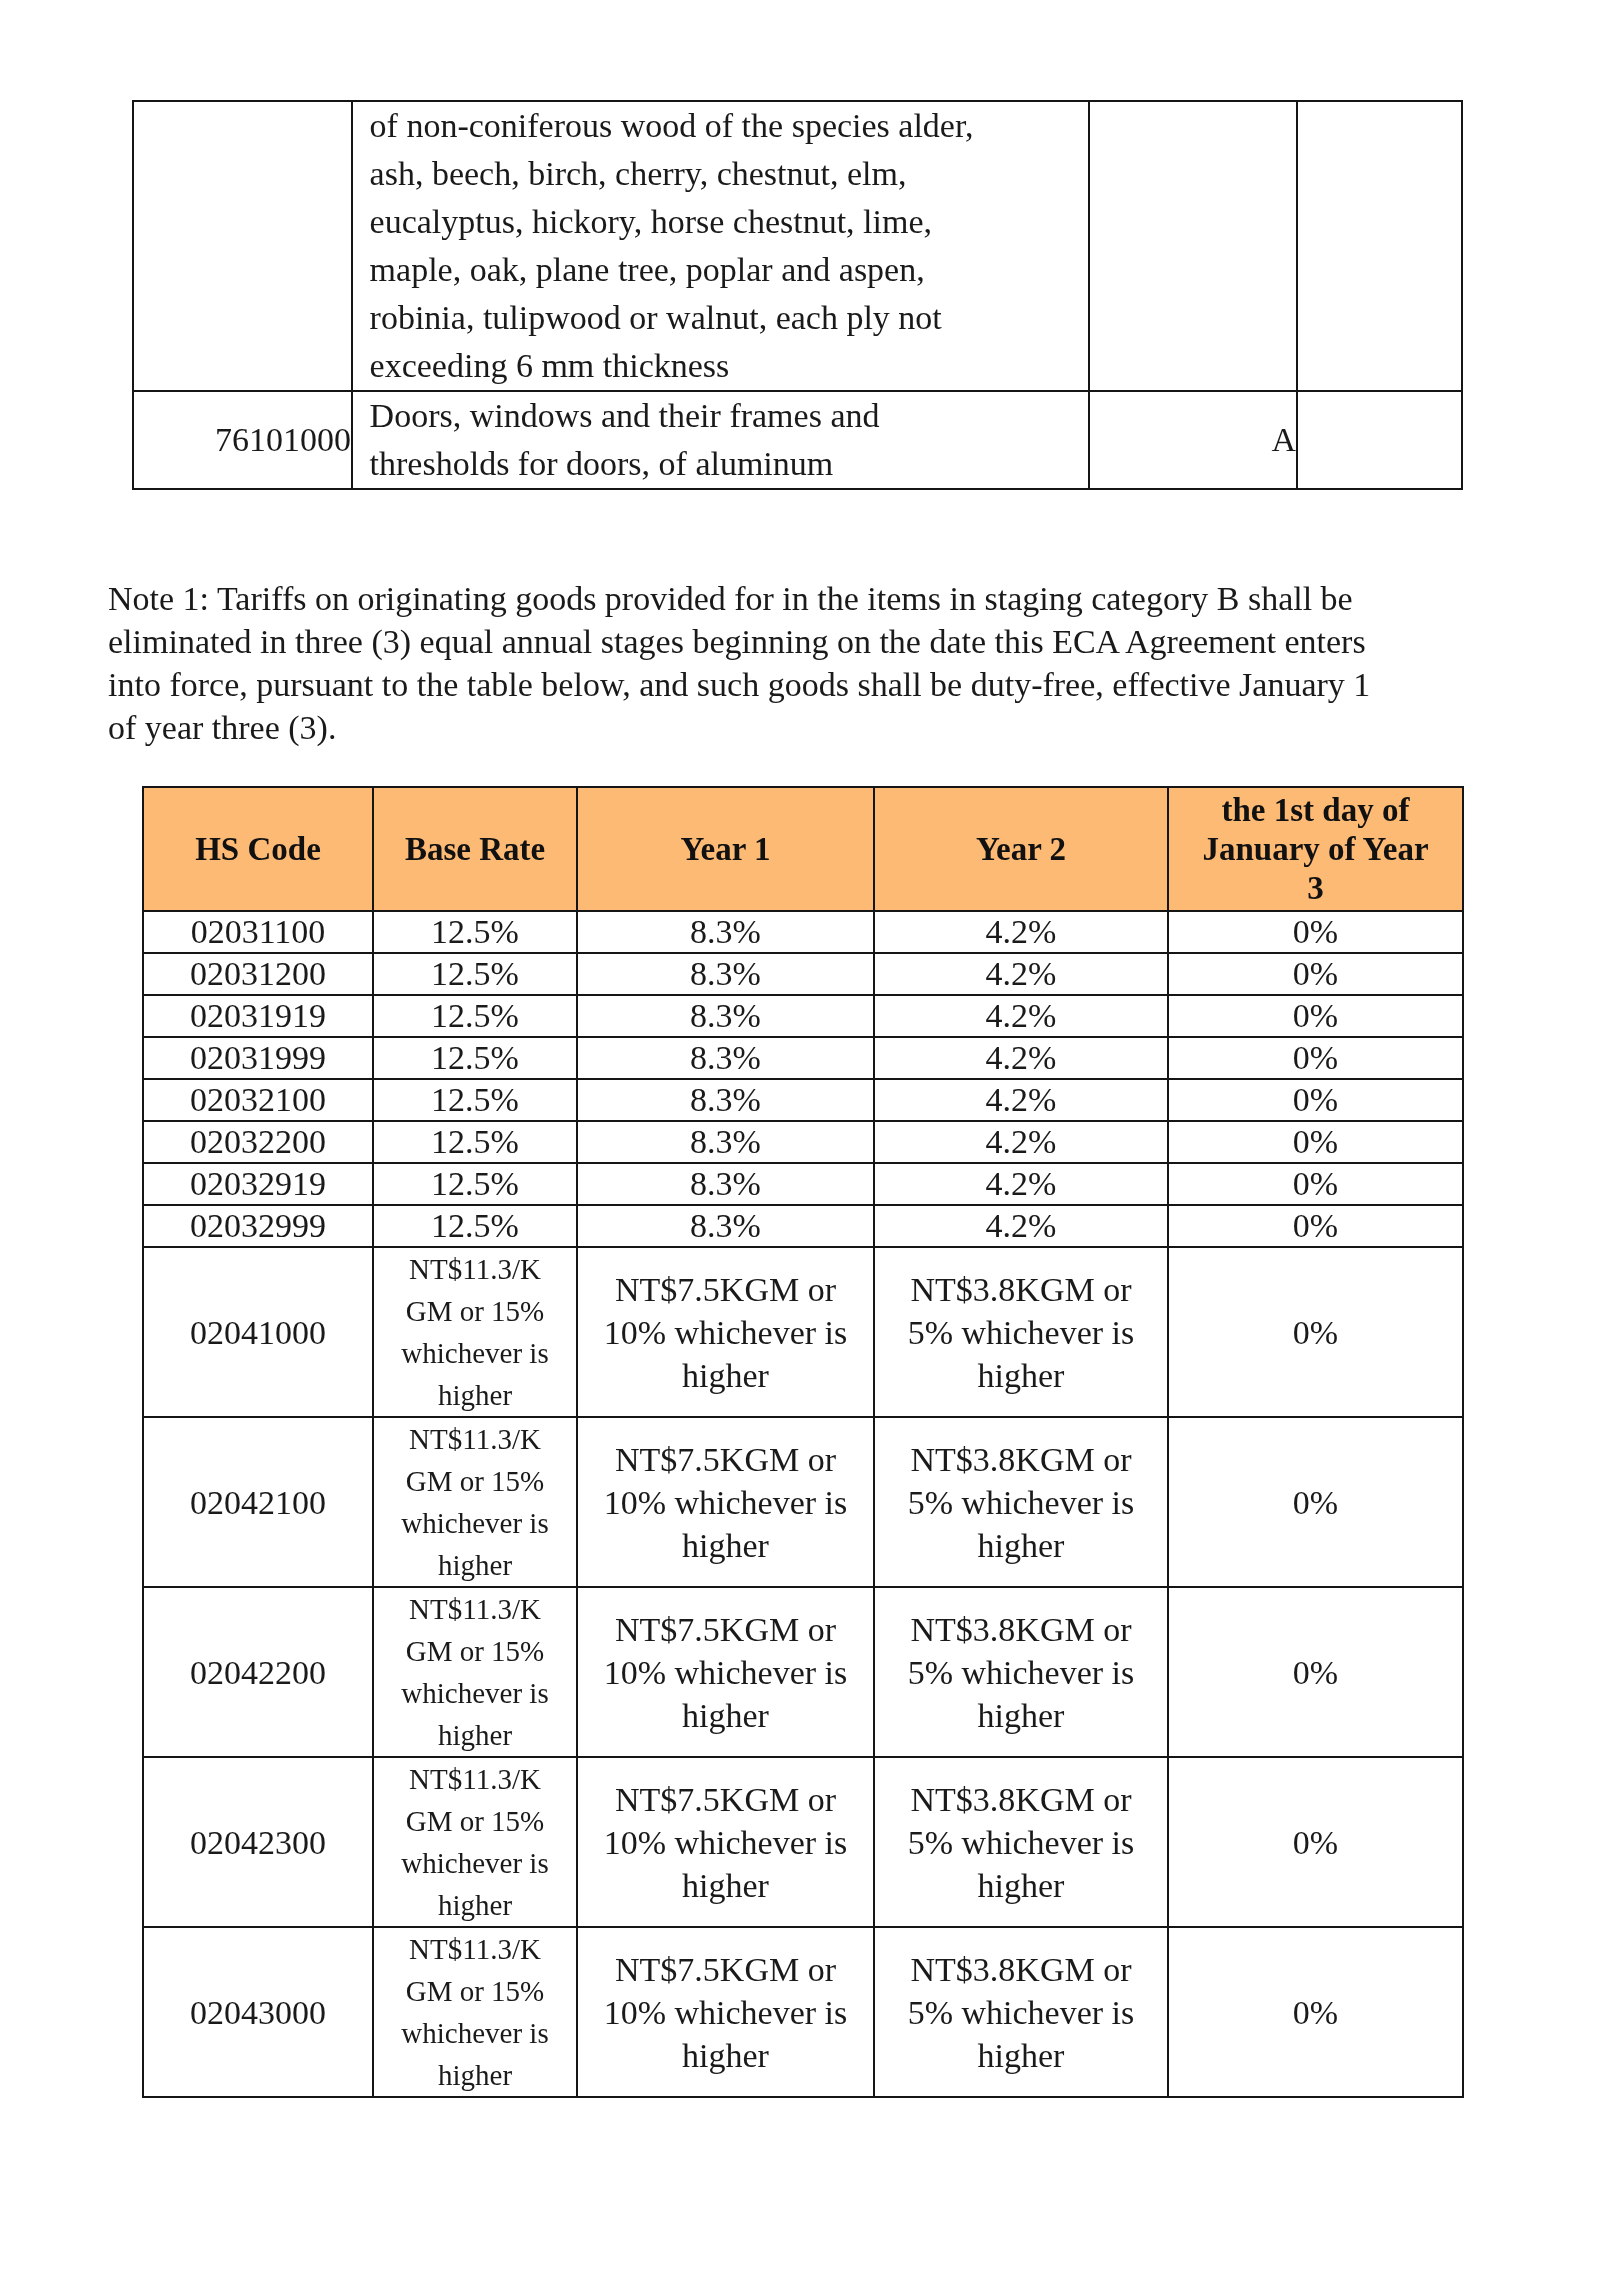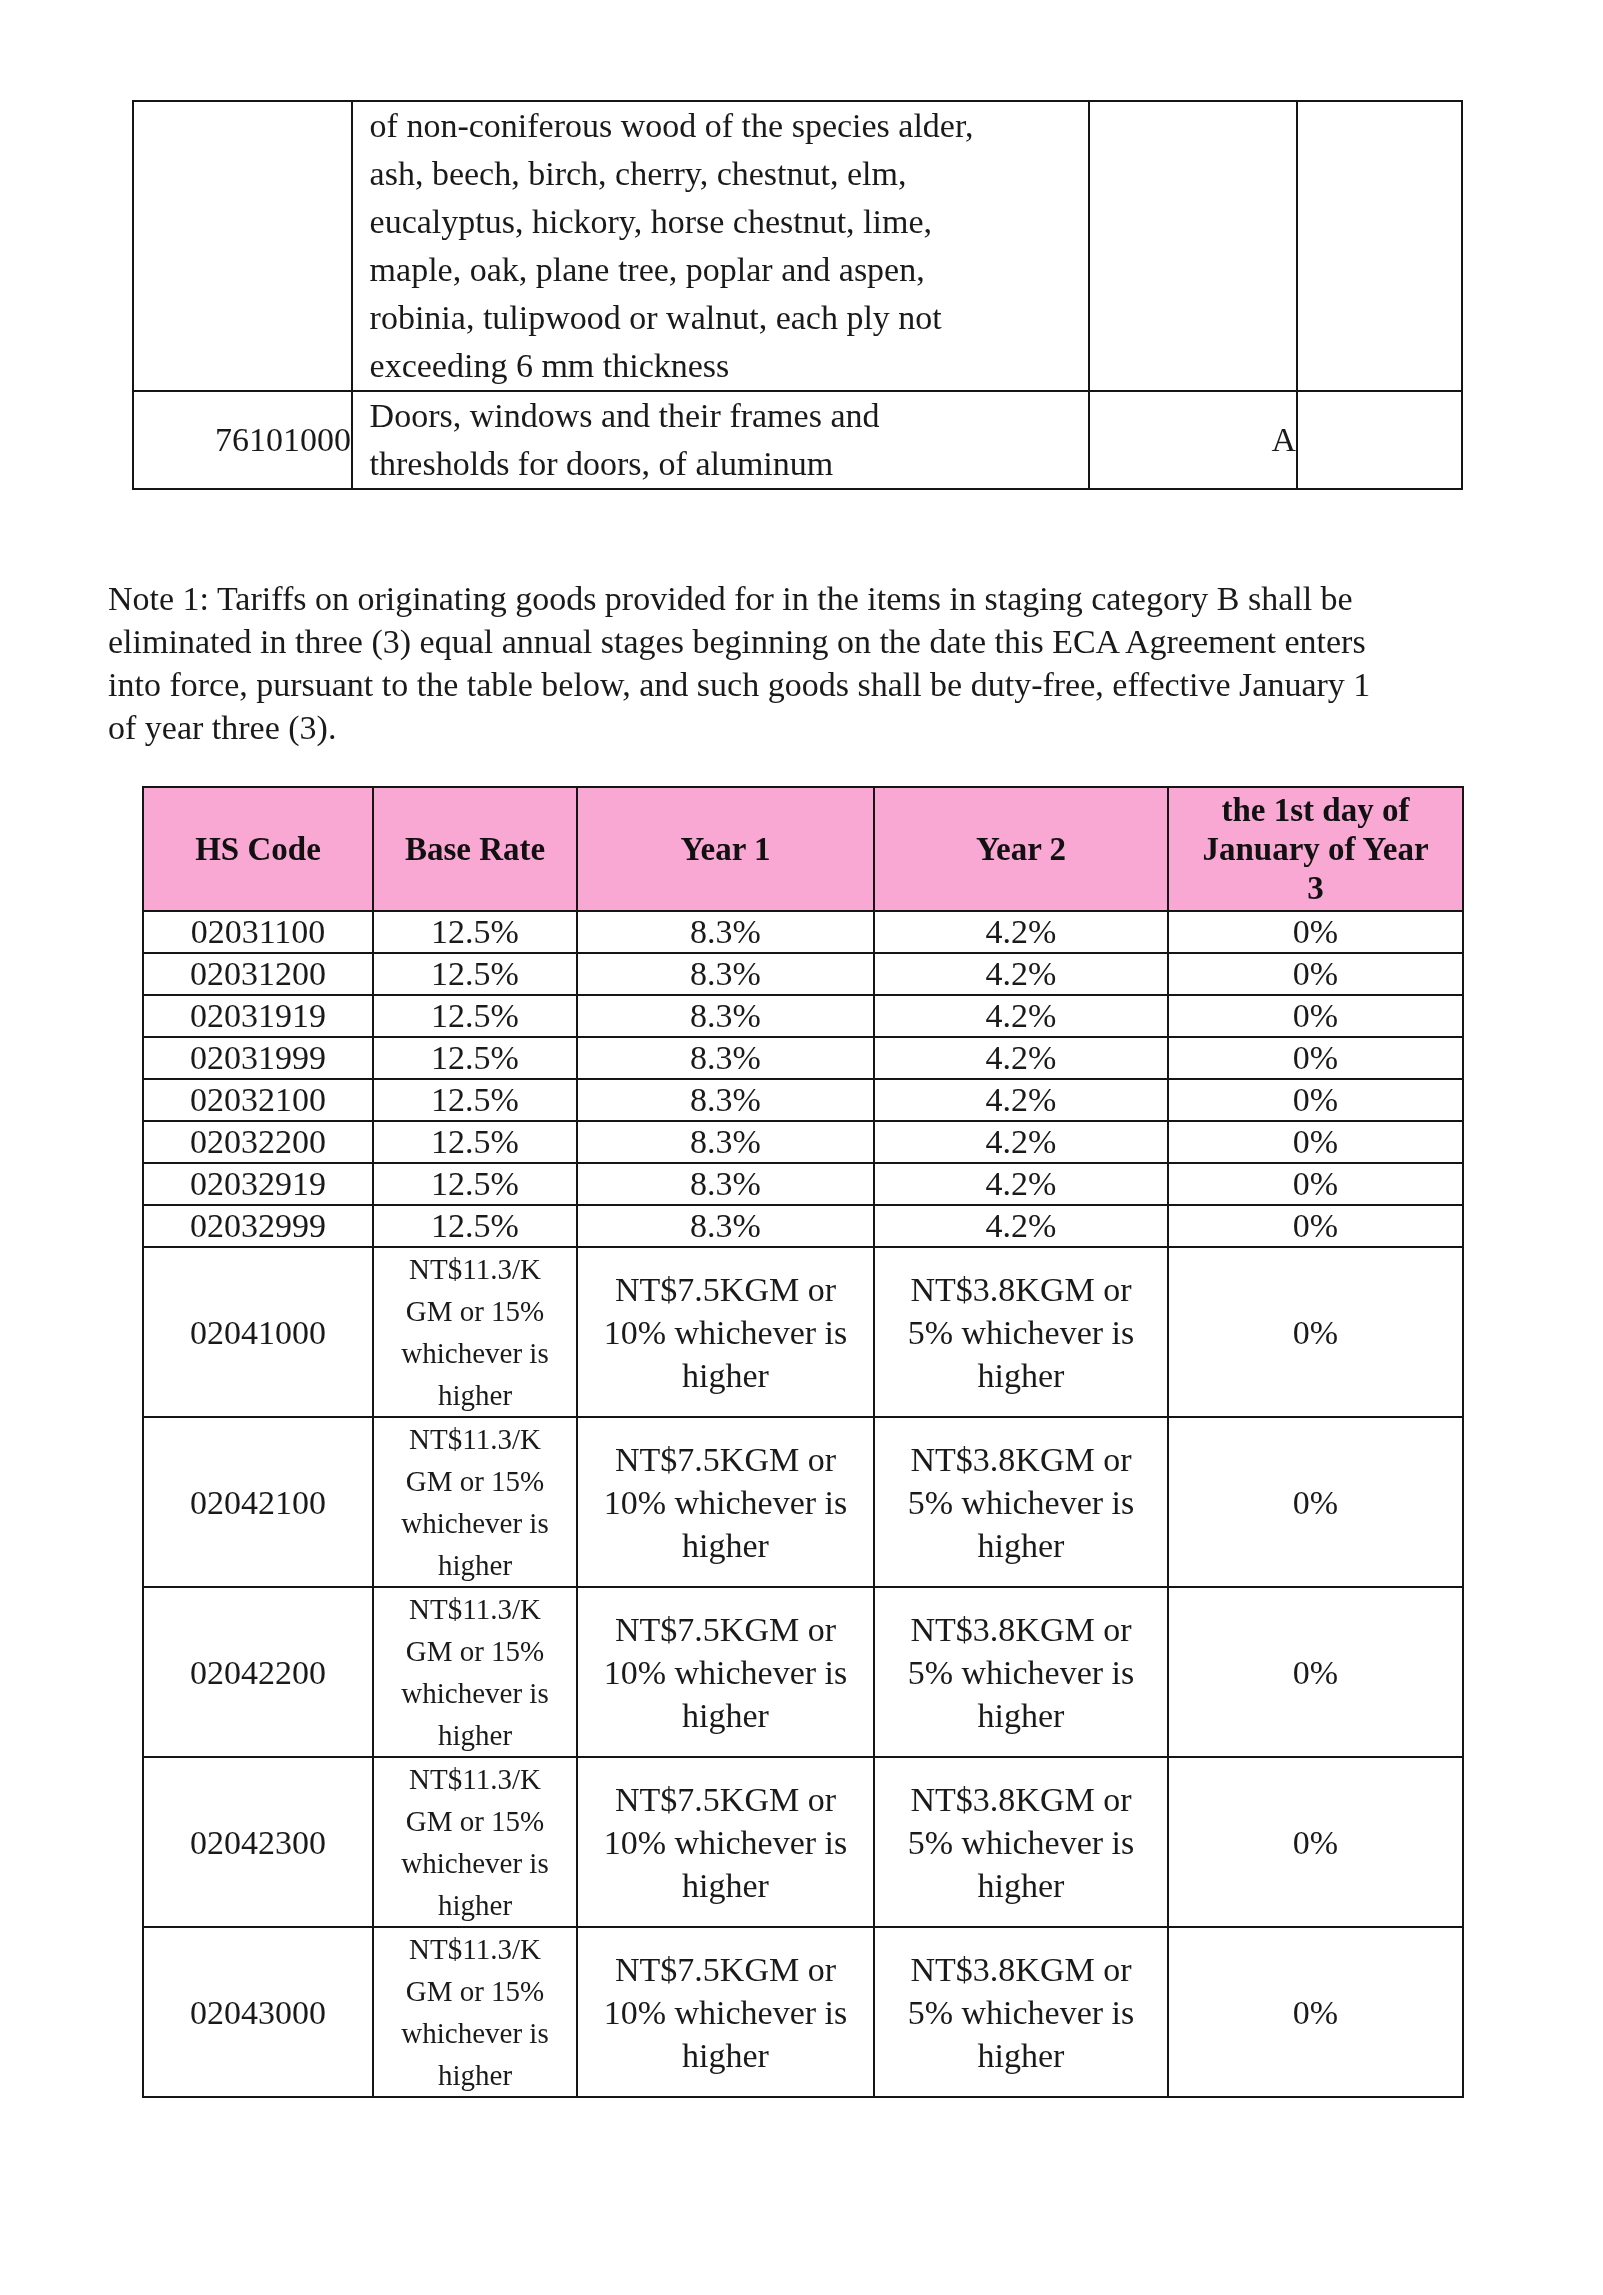--- a/index.html
+++ b/index.html
@@ -14,21 +14,21 @@
   #top-table td.desc { text-align:left; padding-left:16.6px; padding-right:12px; }
   #top-table td.center { text-align:right; }
 
   
   #note { position:absolute; left:108px; top:577px; width:1496px; font-size:34px;
           line-height:43px; white-space:nowrap; overflow:hidden; }
   #note div { height:43px; }
 
   
   #stage-table { left:142px; top:786px; width:1319px; }
-  #stage-table th { background:#f9a8d4; font-weight:bold; font-size:33px;
+  #stage-table th { background:#fdba74; font-weight:bold; font-size:33px;
                     line-height:39px; text-align:center; color:#111; height:122px; }
   #stage-table td { text-align:center; font-size:34px; line-height:43px; }
   #stage-table tr.simple td { height:40px; line-height:38px; }
   #stage-table tr.multi td { height:165px; }
   #stage-table td.base { line-height:42px; font-size:29px; }
   #stage-table td.wrap div { white-space:nowrap; }
 </style>
 </head>
 <body>
 

